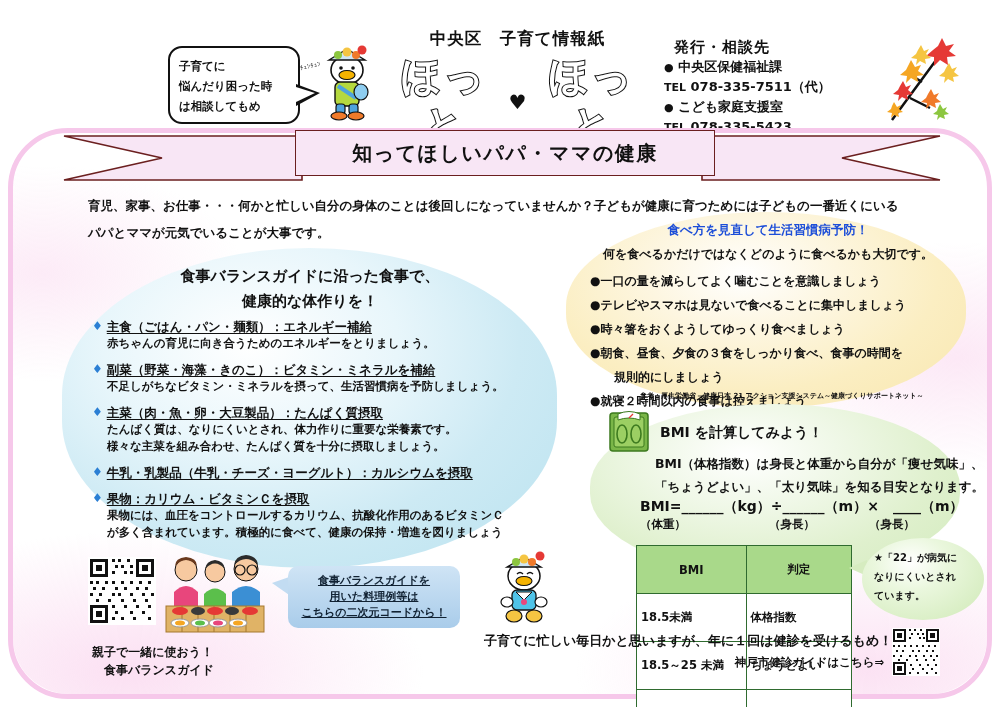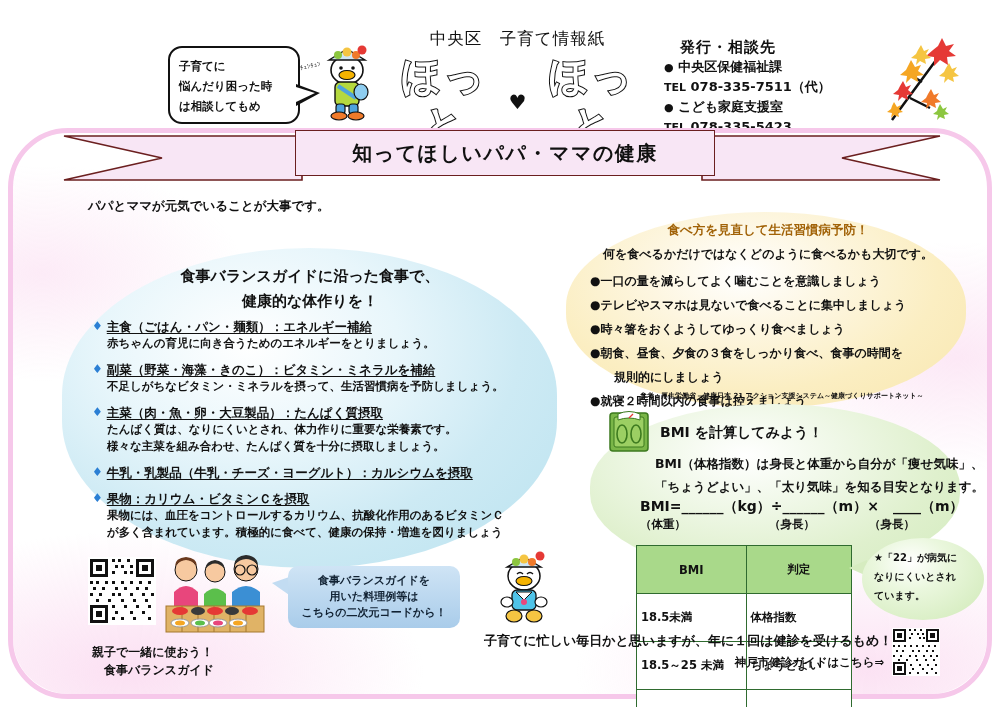--- a/index.html
+++ b/index.html
@@ -51,38 +51,38 @@
   .tweet-lines {
     position: absolute; left: 300px; top: 62px; font-size: 6px; color: #111;
     transform: rotate(-12deg); letter-spacing: .5px;
   }
 
   
   .duck-h { position: absolute; left: 316px; top: 40px; width: 62px; height: 82px; }
 
   .masthead { position: absolute; left: 385px; top: 28px; width: 265px; text-align: center; }
   .masthead .kicker {
-    font-size: 16.5px; font-weight: 400; color: #111; letter-spacing: 1px;
+    font-size: 16.5px; font-weight: 700; color: #111; letter-spacing: 1px;
     font-family: "DejaVu Sans", sans-serif;
   }
   .logo-row {
     display: flex; align-items: center; justify-content: center; gap: 6px;
     margin-top: 2px;
   }
   .logo-txt {
     font-size: 40px; font-weight: 700; color: #fff;
     -webkit-text-stroke: 2px #111;
     paint-order: stroke fill;
     letter-spacing: 2px; line-height: 48px;
   }
   .heart { color: #111; font-size: 20px; position: relative; top: 2px; }
   .issue { font-size: 13px; font-weight: 700; color: #111; margin-top: 1px; letter-spacing: .5px; }
 
   .contact { position: absolute; left: 664px; top: 38px; width: 230px; }
-  .contact .ct-title { font-size: 15px; font-weight: 700; color: #111; margin-left: 16px; letter-spacing: 1px; }
+  .contact .ct-title { font-size: 15px; font-weight: 700; color: #111; margin-left: 10px; letter-spacing: 1px; }
   .contact .ct-line { font-size: 13px; color: #111; font-weight: 600; line-height: 19px; white-space: nowrap; }
   .contact .bullet { font-size: 11px; }
   .tel-mark { font-size: 11px; font-weight: 700; }
   .maple { position: absolute; left: 880px; top: 38px; width: 80px; height: 86px; }
 
   
   .ribbon { position: absolute; left: 62px; top: 130px; width: 880px; height: 56px; }
   .ribbon-title {
     position: absolute; left: 295px; top: 130px; width: 420px; height: 46px;
     background: #f8e6f5; border: 1.6px solid #6b1f1f;
@@ -114,21 +114,21 @@
   }
   .fl-body { font-size: 11.5px; color: #111; font-weight: 600; line-height: 17px; margin-left: 15px; }
 
   
   .blob-yellow {
     position: absolute; left: 566px; top: 212px; width: 400px; height: 196px;
     border-radius: 50% / 48%;
     background: radial-gradient(ellipse at 44% 32%, #ffffff 0%, #fdf6e0 30%, #fbeec2 62%, #f8e6ae 100%);
   }
   .yel { position: absolute; left: 578px; top: 222px; width: 380px; }
-  .yel .y-title { text-align: center; font-size: 12.5px; font-weight: 700; color: #a16207; }
+  .yel .y-title { text-align: center; font-size: 12.5px; font-weight: 700; color: #1d4ed8; }
   .yel .y-sub { text-align: center; font-size: 12px; font-weight: 600; color: #111; margin-top: 7px; }
   .yel ul { list-style: none; margin-top: 6px; }
   .yel li { font-size: 12px; font-weight: 600; color: #111; line-height: 24px; padding-left: 24px; text-indent: -12px; }
   .yel li .cont { display: block; text-indent: 0; padding-left: 12px; }
   .ref { position: absolute; left: 640px; top: 391px; font-size: 7px; color: #111; font-weight: 600; white-space: nowrap; }
 
   
   .blob-green {
     position: absolute; left: 590px; top: 404px; width: 370px; height: 172px;
     border-radius: 50% / 48%;
@@ -170,21 +170,21 @@
 
   
   .qr1 { position: absolute; left: 88px; top: 557px; width: 68px; height: 68px; }
   .family-img { position: absolute; left: 160px; top: 552px; width: 110px; height: 82px; }
   .bubble-blue {
     position: absolute; left: 288px; top: 566px; width: 172px; height: 62px;
     background: linear-gradient(#cfe4f5, #a9ccea); border-radius: 10px;
     display: flex; align-items: center; justify-content: center;
   }
   .bubble-blue .bb { text-align: center; }
-  .bubble-blue .bb div { font-size: 11px; font-weight: 700; color: #123; line-height: 16px; }
+  .bubble-blue .bb div { font-size: 11px; font-weight: 700; color: #123; line-height: 16px; text-decoration: underline; }
   .bb-tail {
     position: absolute; left: 272px; top: 576px; width: 0; height: 0;
     border-top: 7px solid transparent; border-bottom: 14px solid transparent;
     border-right: 20px solid #c2dcf2;
   }
   .qr-cap { position: absolute; left: 92px; top: 643px; }
   .qr-cap div { font-size: 12px; font-weight: 700; color: #111; line-height: 18px; }
   .qr-cap div.i { padding-left: 12px; }
 
   
@@ -277,20 +277,21 @@
 
   <svg class="ribbon" viewBox="0 0 880 56">
     <polygon points="2,6 240,6 240,50 2,50 100,28" fill="#f8e6f5" stroke="#6b1f1f" stroke-width="1.6"></polygon>
     <polygon points="878,6 640,6 640,50 878,50 780,28" fill="#f8e6f5" stroke="#6b1f1f" stroke-width="1.6"></polygon>
   </svg>
   <div class="ribbon-title">
     <span>知ってほしいパパ・ママの健康</span>
   </div>
 
   <div class="intro">
+    <p>育児、家事、お仕事・・・何かと忙しい自分の身体のことは後回しになっていませんか？子どもが健康に育つためには子どもの一番近くにいる</p>
     <p>パパとママが元気でいることが大事です。</p>
   </div>
 
   <div class="blob-blue"></div>
   <div class="blue-head">
     <div>食事バランスガイドに沿った食事で、</div>
     <div>健康的な体作りを！</div>
   </div>
   <div class="food-list">
     <div class="fl-item">

